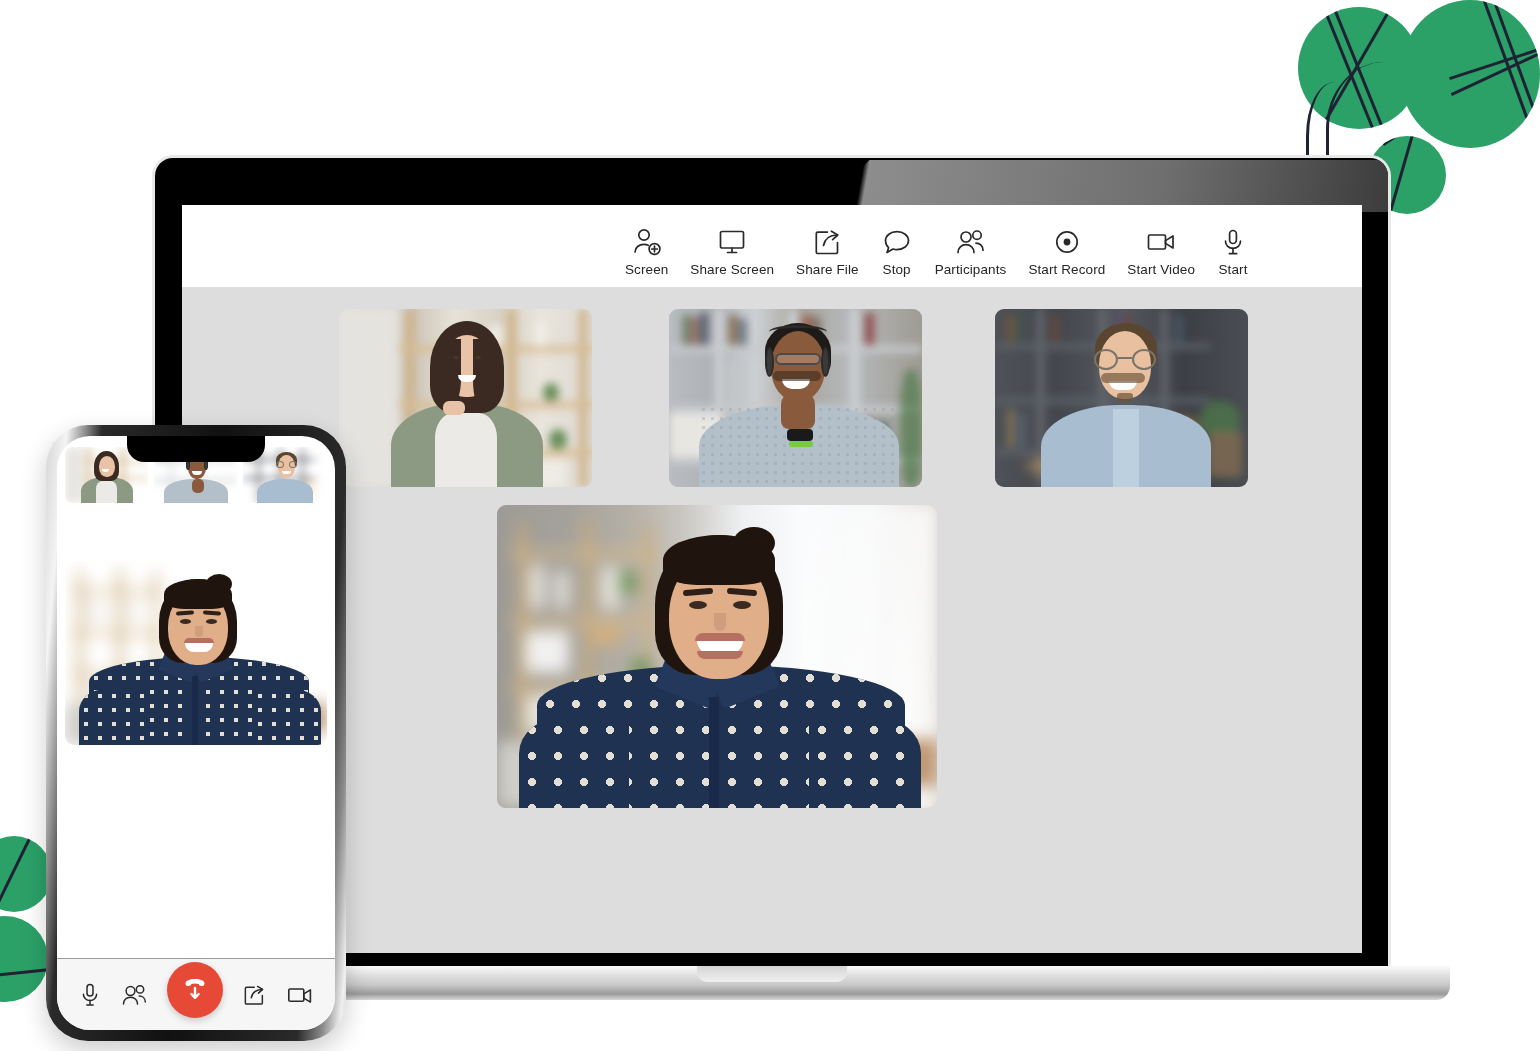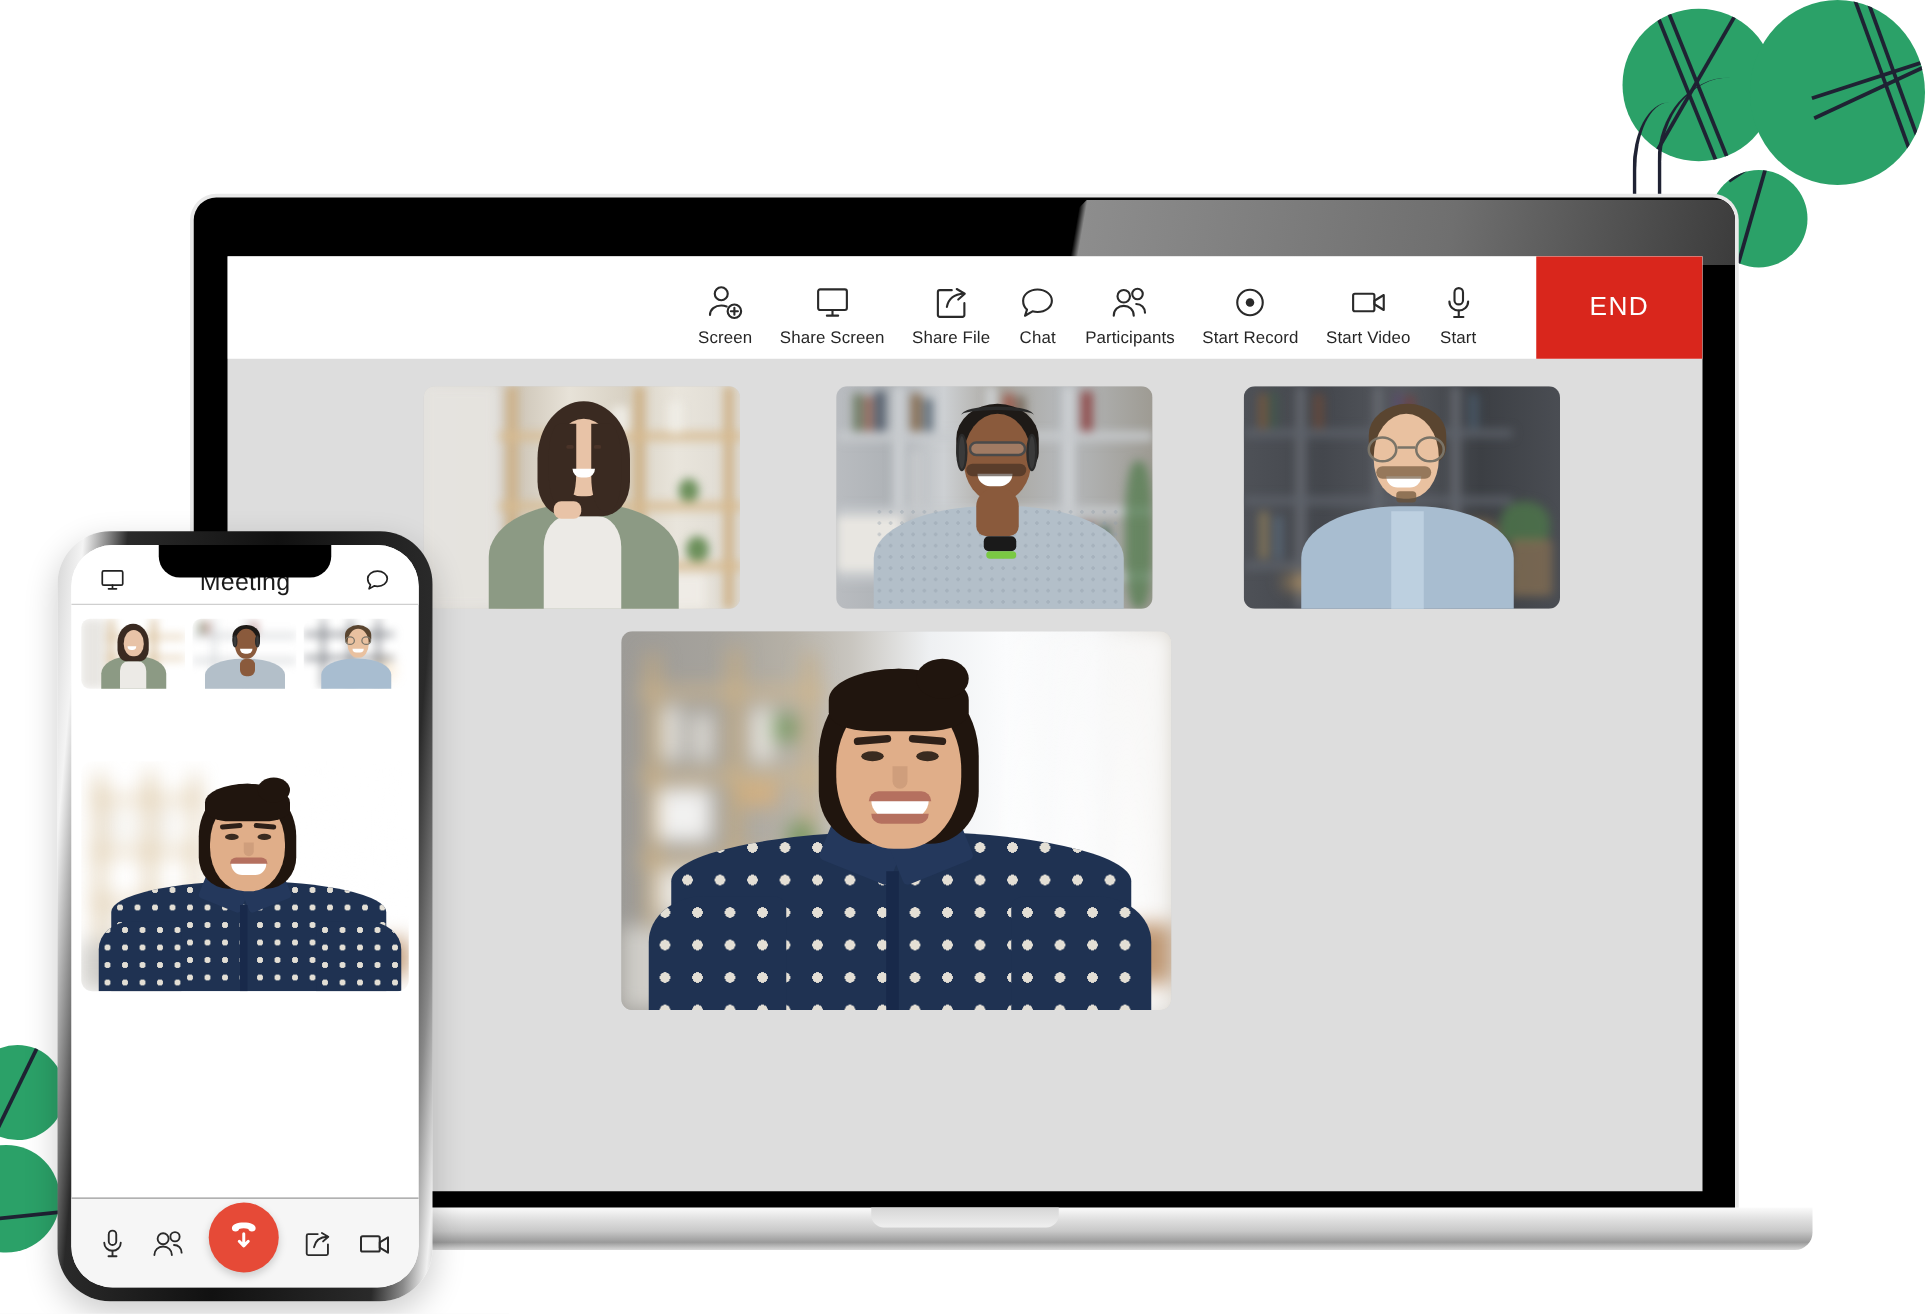--- a/index.html
+++ b/index.html
@@ -249,21 +249,21 @@
               </span>
               <span class="tool-label">Share File</span>
             </div>
 
             <div class="tool">
               <span>
                 <svg width="32" height="30" viewBox="0 0 32 30" fill="none" stroke="#2a2a2a" stroke-width="1.7" stroke-linecap="round" stroke-linejoin="round">
                   <path d="M16 4.6c6.4 0 11.5 4 11.5 9 0 5-5.1 9-11.5 9-1.4 0-2.8-.2-4-.55L6 25.6l1.6-4.9C5.7 19.1 4.5 16.9 4.5 13.6c0-5 5.1-9 11.5-9z"></path>
                 </svg>
               </span>
-              <span class="tool-label">Chat</span>
+              <span class="tool-label">Stop</span>
             </div>
 
             <div class="tool">
               <span>
                 <svg width="32" height="30" viewBox="0 0 32 30" fill="none" stroke="#2a2a2a" stroke-width="1.7" stroke-linecap="round" stroke-linejoin="round">
                   <circle cx="11" cy="10" r="5"></circle>
                   <circle cx="22" cy="8.2" r="4.2"></circle>
                   <path d="M3 25.5c0-4.7 3.6-7.8 8-7.8s8 3.1 8 7.8"></path>
                   <path d="M21 16.2c4 0 7 2.9 7 7"></path>
                 </svg>
@@ -297,21 +297,20 @@
                   <rect x="12.6" y="3.5" width="6.8" height="13" rx="3.4"></rect>
                   <path d="M8.5 14.2c0 4.2 3.4 7.2 7.5 7.2s7.5-3 7.5-7.2"></path>
                   <path d="M16 21.4v5.2M12.3 26.6h7.4"></path>
                 </svg>
               </span>
               <span class="tool-label">Start</span>
             </div>
 
           </div>
 
-          <div id="end-button">END</div>
         </div>
 
         <div class="tile sceneA" style="left:157px; top:104px; width:253px; height:178px; position:absolute;">
           <div class="bg"></div>
           <div class="blur" style="position:absolute; inset:0;">
             <div class="shelfv" style="left:66px; top:0; width:9px; height:178px;"></div>
             <div class="shelfv" style="left:168px; top:0; width:9px; height:178px;"></div>
             <div class="shelfv" style="left:240px; top:0; width:8px; height:178px;"></div>
             <div class="shelfh" style="left:60px; top:36px; width:195px; height:8px;"></div>
             <div class="shelfh" style="left:60px; top:92px; width:195px; height:8px;"></div>
@@ -479,34 +478,20 @@
     </div>
     <div id="laptop-base"></div>
     <div id="base-notch"></div>
   </div>
 
   <div id="phone">
     <div id="phone-body"></div>
     <div id="phone-screen">
       <div id="notch"></div>
 
-      <div id="phone-header">
-        <span>
-          <svg width="22" height="20" viewBox="0 0 24 22" fill="none" stroke="#222" stroke-width="1.5" stroke-linecap="round" stroke-linejoin="round">
-            <rect x="3" y="3" width="18" height="12.5" rx="1.3"></rect>
-            <path d="M12 15.5v3M8.5 18.8h7"></path>
-          </svg>
-        </span>
-        <span id="phone-title">Meeting</span>
-        <span>
-          <svg width="22" height="20" viewBox="0 0 24 22" fill="none" stroke="#222" stroke-width="1.5" stroke-linecap="round" stroke-linejoin="round">
-            <path d="M12 3.2c4.8 0 8.6 3 8.6 6.7 0 3.7-3.8 6.7-8.6 6.7-1 0-2-.1-3-.4L4.6 18.8l1.2-3.6C4.4 14 3.4 12.2 3.4 9.9 3.4 6.2 7.2 3.2 12 3.2z"></path>
-          </svg>
-        </span>
-      </div>
 
       <div id="phone-thumbs">
         <div class="phone-thumb sceneA">
           <div class="bg"></div>
           <div class="blur" style="position:absolute; inset:0;">
             <div class="shelfv" style="left:22px; top:0; width:4px; height:56px;"></div>
             <div class="shelfv" style="left:56px; top:0; width:4px; height:56px;"></div>
             <div class="shelfh" style="left:20px; top:13px; width:63px; height:3px;"></div>
             <div class="shelfh" style="left:20px; top:30px; width:63px; height:3px;"></div>
             <div class="obj" style="left:0; top:0; width:19px; height:56px; background:#e5e3df;"></div>

